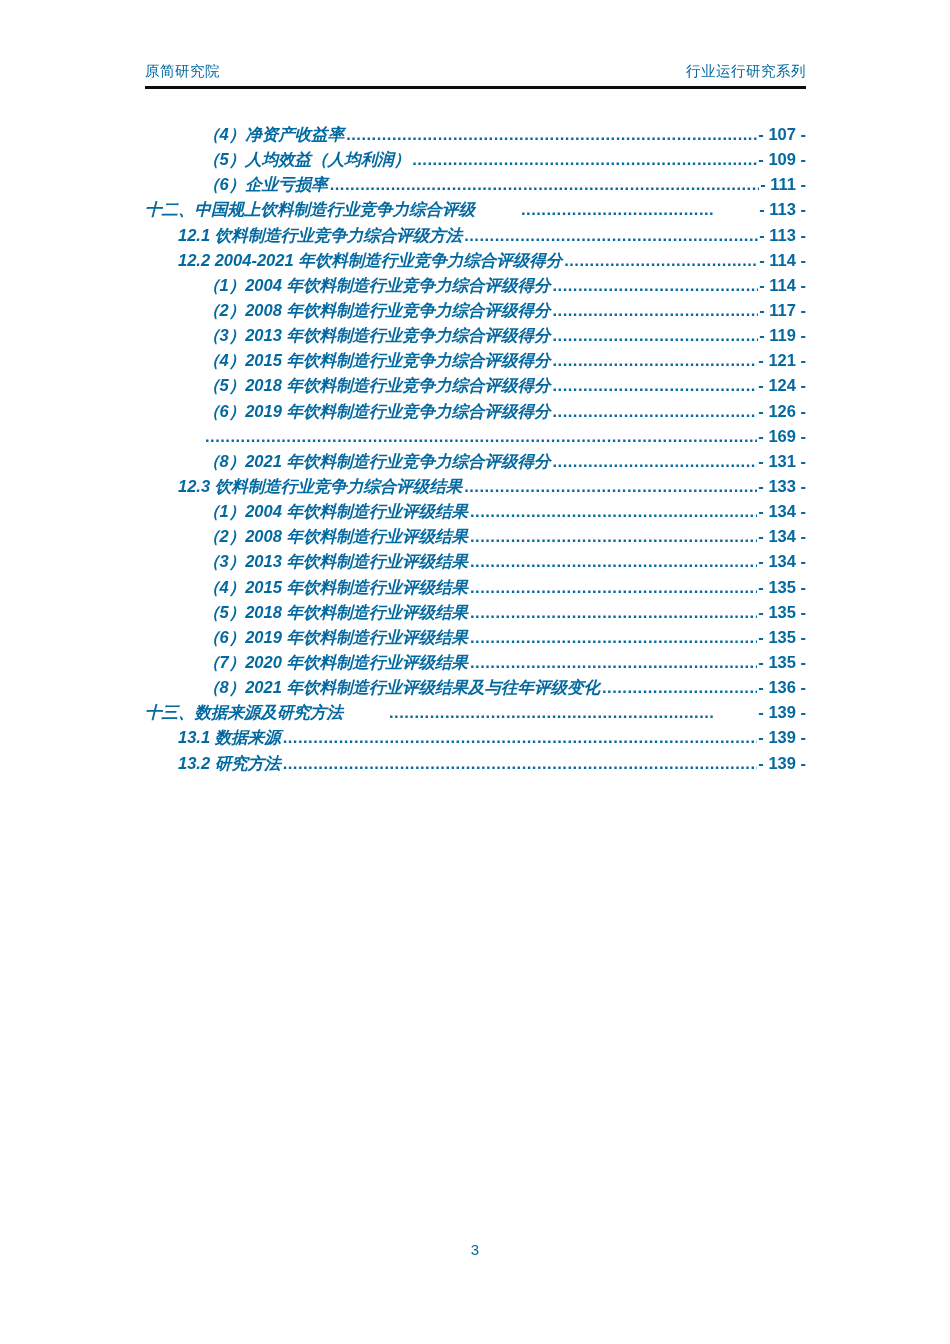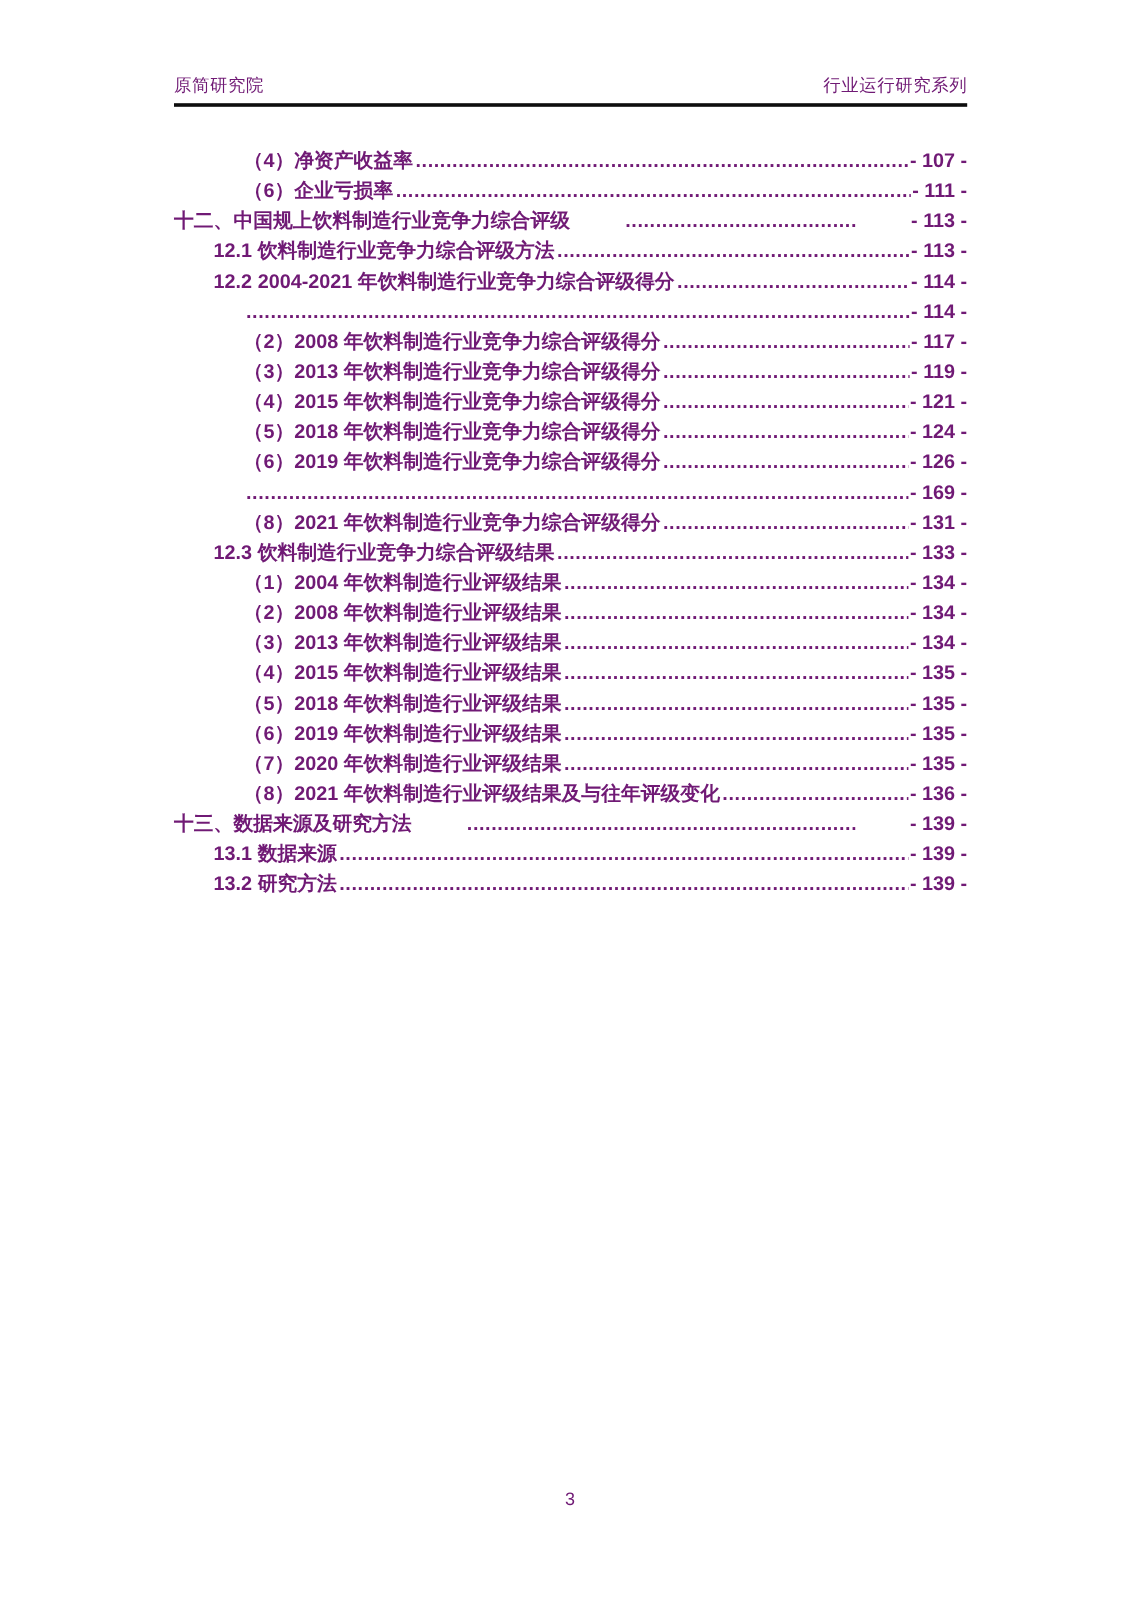--- a/index.html
+++ b/index.html
@@ -5,21 +5,21 @@
   html, body {
     margin: 0;
     padding: 0;
     background: #ffffff;
   }
   .page {
     position: relative;
     width: 950px;
     height: 1344px;
     background: #ffffff;
-    color: #701a75;
+    color: #0369a1;
     font-family: "Liberation Sans", "DejaVu Sans", sans-serif;
     overflow: hidden;
   }
   
   .header {
     position: absolute;
     left: 145px;
     top: 62px;
     width: 661px;
     display: flex;
@@ -46,20 +46,21 @@
     font-size: 16.5px;
     font-weight: 700;
     white-space: nowrap;
   }
   .toc-row.level-1 { padding-left: 0; gap: 44px; }
   .toc-row.level-2 { padding-left: 33px; }
   .toc-row.level-3 { padding-left: 58px; }
   .toc-text {
     flex: 0 0 auto;
     white-space: nowrap;
+    font-style: italic;
   }
   .toc-leader {
     flex: 1 1 auto;
     overflow: hidden;
     white-space: nowrap;
     min-width: 0;
     margin: 0 1px 0 2px;
     letter-spacing: 0.5px;
   }
   .toc-leader::after {
@@ -90,40 +91,46 @@
     <span>行业运行研究系列</span>
   </div>
 
   <div class="toc" id="toc">
       <div class="toc-row level-3">
     <span class="toc-text">（4）净资产收益率</span>
     <span class="toc-leader"></span>
     <span class="toc-page">- 107 -</span>
   </div>
       <div class="toc-row level-3">
+    <span class="toc-text">（5）人均效益（人均利润）</span>
+    <span class="toc-leader"></span>
+    <span class="toc-page">- 109 -</span>
+  </div>
+      <div class="toc-row level-3">
     <span class="toc-text">（6）企业亏损率</span>
     <span class="toc-leader"></span>
     <span class="toc-page">- 111 -</span>
   </div>
       <div class="toc-row level-1">
     <span class="toc-text">十二、中国规上饮料制造行业竞争力综合评级</span>
     <span class="toc-leader"></span>
     <span class="toc-page">- 113 -</span>
   </div>
       <div class="toc-row level-2">
     <span class="toc-text">12.1 饮料制造行业竞争力综合评级方法</span>
     <span class="toc-leader"></span>
     <span class="toc-page">- 113 -</span>
   </div>
       <div class="toc-row level-2">
     <span class="toc-text">12.2 2004-2021 年饮料制造行业竞争力综合评级得分</span>
     <span class="toc-leader"></span>
     <span class="toc-page">- 114 -</span>
   </div>
       <div class="toc-row level-3">
+    <span class="toc-text">（1）2004 年饮料制造行业竞争力综合评级得分</span>
     <span class="toc-leader"></span>
     <span class="toc-page">- 114 -</span>
   </div>
       <div class="toc-row level-3">
     <span class="toc-text">（2）2008 年饮料制造行业竞争力综合评级得分</span>
     <span class="toc-leader"></span>
     <span class="toc-page">- 117 -</span>
   </div>
       <div class="toc-row level-3">
     <span class="toc-text">（3）2013 年饮料制造行业竞争力综合评级得分</span>

